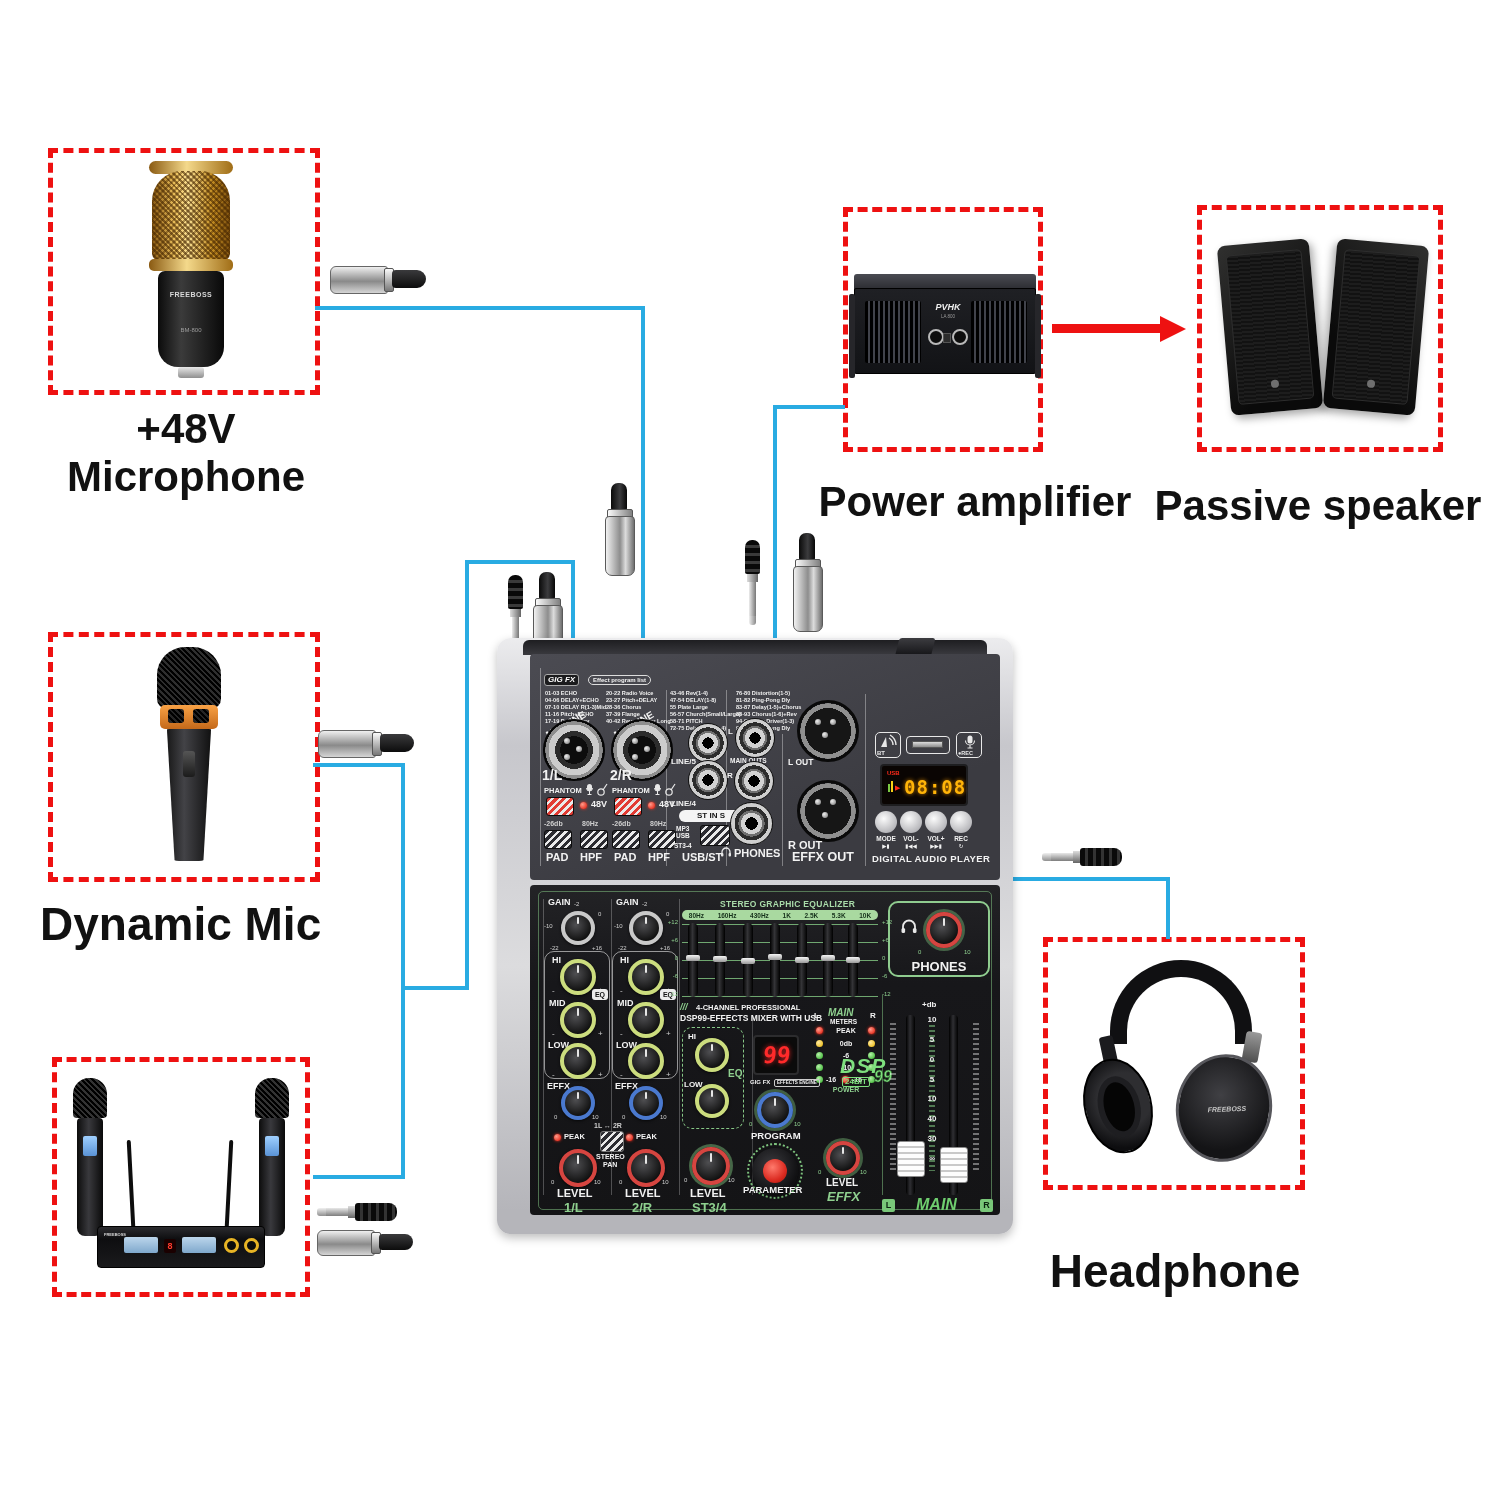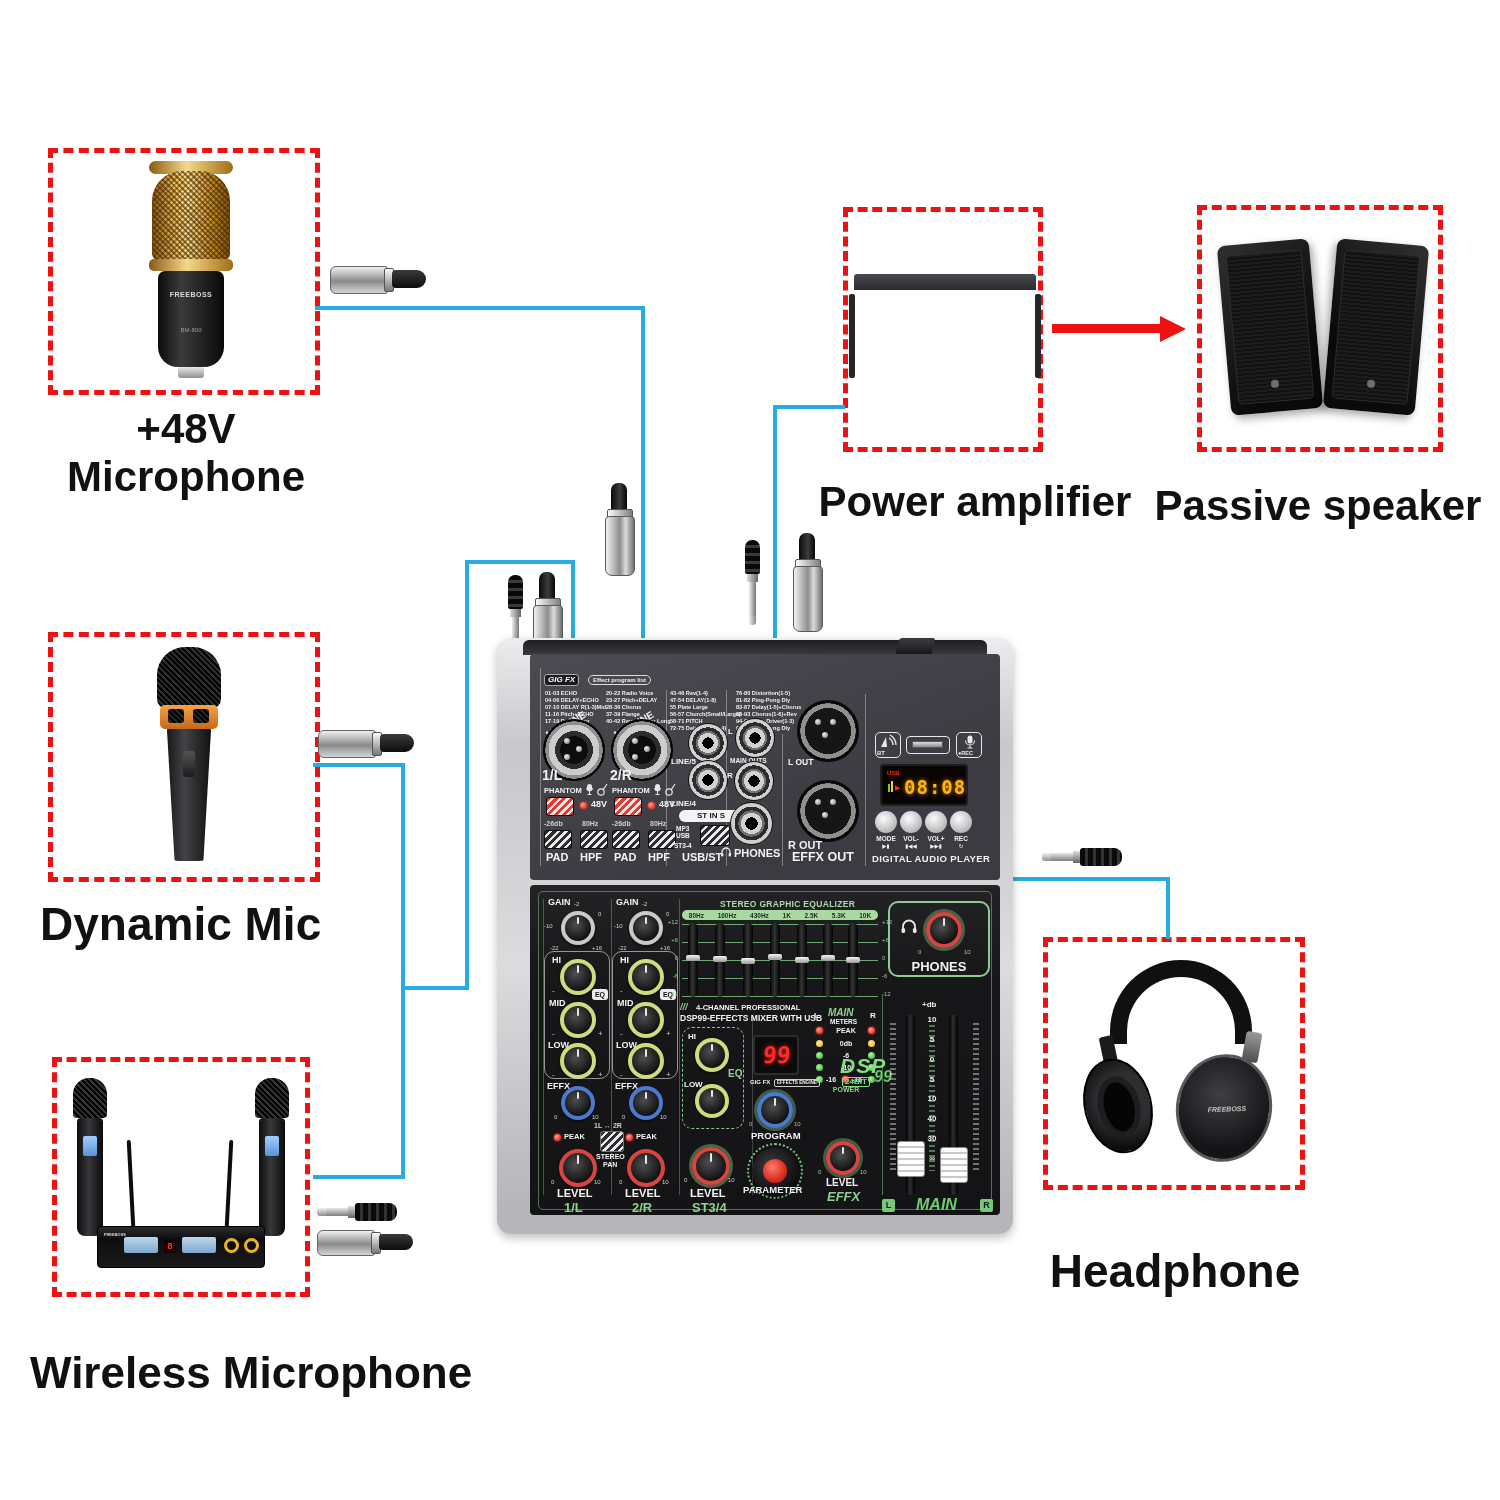--- a/index.html
+++ b/index.html
@@ -156,20 +156,29 @@
       <div class="abs" style="left:66px;top:12px;width:12px;height:14px;border-radius:2px;background:#1a0000;color:#ff3b2d;font-size:9px;font-weight:bold;text-align:center;line-height:14px">8</div>
       <div class="abs" style="left:84px;top:10px;width:34px;height:16px;border-radius:2px;background:linear-gradient(180deg,#bcd6ec,#7fa8cc)"></div>
       <div class="abs" style="left:126px;top:11px;width:15px;height:15px;border-radius:50%;border:3px solid #e8b425;background:#0c0c0c"></div>
       <div class="abs" style="left:146px;top:11px;width:15px;height:15px;border-radius:50%;border:3px solid #e8b425;background:#0c0c0c"></div>
     </div>
   </div>
 
   <div class="redbox" style="left:843px;top:207px;width:200px;height:245px">
     <div class="abs" style="left:6px;top:62px;width:182px;height:110px">
       <div class="abs" style="left:0;top:0;width:182px;height:16px;background:linear-gradient(180deg,#4a4b52,#2a2b30);border-radius:3px 3px 0 0"></div>
+      <div class="abs" style="left:0;top:14px;width:182px;height:86px;background:linear-gradient(180deg,#1f2024,#121316);border:1px solid #000;border-radius:2px">
+        <div class="abs" style="left:10px;top:12px;width:56px;height:62px;background:repeating-linear-gradient(90deg,#000 0 3px,#41434b 3px 5px);border-radius:2px"></div>
+        <div class="abs" style="left:116px;top:12px;width:56px;height:62px;background:repeating-linear-gradient(90deg,#000 0 3px,#41434b 3px 5px);border-radius:2px"></div>
+        <div class="t b it" style="left:72px;top:14px;width:42px;font-size:9px;color:#ececec;text-align:center">PVHK</div>
+        <div class="t" style="left:72px;top:26px;width:42px;font-size:4.5px;color:#9a9a9a;text-align:center">LA 800</div>
+        <div class="abs" style="left:73px;top:40px;width:16px;height:16px;border-radius:50%;border:2px solid #b9b9b9;background:#0d0d0d"></div>
+        <div class="abs" style="left:97px;top:40px;width:16px;height:16px;border-radius:50%;border:2px solid #b9b9b9;background:#0d0d0d"></div>
+        <div class="abs" style="left:88px;top:44px;width:8px;height:10px;background:#2c2c2c;border:1px solid #555"></div>
+      </div>
       <div class="abs" style="left:-5px;top:20px;width:6px;height:84px;background:#26262a;border-radius:2px"></div>
       <div class="abs" style="left:181px;top:20px;width:6px;height:84px;background:#26262a;border-radius:2px"></div>
     </div>
   </div>
 
   <div class="redbox" style="left:1197px;top:205px;width:246px;height:247px">
     <div class="abs" style="left:22px;top:32px;width:92px;height:170px;border-radius:8px;transform:rotate(-5deg);
       background:linear-gradient(135deg,#30302f,#0a0a0a 70%);box-shadow:3px 4px 8px rgba(0,0,0,.35)">
       <div class="abs" style="left:8px;top:10px;width:76px;height:150px;border-radius:5px;border:1px solid #2e2e2e;
         background:repeating-linear-gradient(0deg,#121212 0 2px,#1d1d1d 2px 4px)"></div>
@@ -197,21 +206,20 @@
         <div class="t b it" style="left:18px;top:48px;width:60px;font-size:7px;color:#c6c6c6;text-align:center;transform:rotate(-12deg)">FREEBOSS</div>
       </div>
     </div>
   </div>
 
   <div class="biglabel ctr" style="left:55px;top:405px;width:262px;font-size:42px">
     <div>+48V</div>
     <div>Microphone</div>
   </div>
   <div class="biglabel" style="left:40px;top:898px;font-size:46px">Dynamic Mic</div>
-  <div class="biglabel" style="left:30px;top:1348px;font-size:44px">Wireless Microphone</div>
   <div class="biglabel ctr" style="left:810px;top:478px;width:330px;font-size:42px">Power amplifier</div>
   <div class="biglabel ctr" style="left:1045px;top:1245px;width:260px;font-size:46px">Headphone</div>
   <div class="biglabel ctr" style="left:1148px;top:482px;width:340px;font-size:42px">Passive speaker</div>
 
   <div class="bl" style="left:315px;top:306px;width:330px;height:4px"></div>
   <div class="bl" style="left:641px;top:306px;width:4px;height:354px"></div>
   <div class="bl" style="left:775px;top:405px;width:70px;height:4px"></div>
   <div class="bl" style="left:773px;top:405px;width:4px;height:257px"></div>
   <div class="bl" style="left:313px;top:763px;width:92px;height:4px"></div>
   <div class="bl" style="left:401px;top:763px;width:4px;height:416px"></div>

